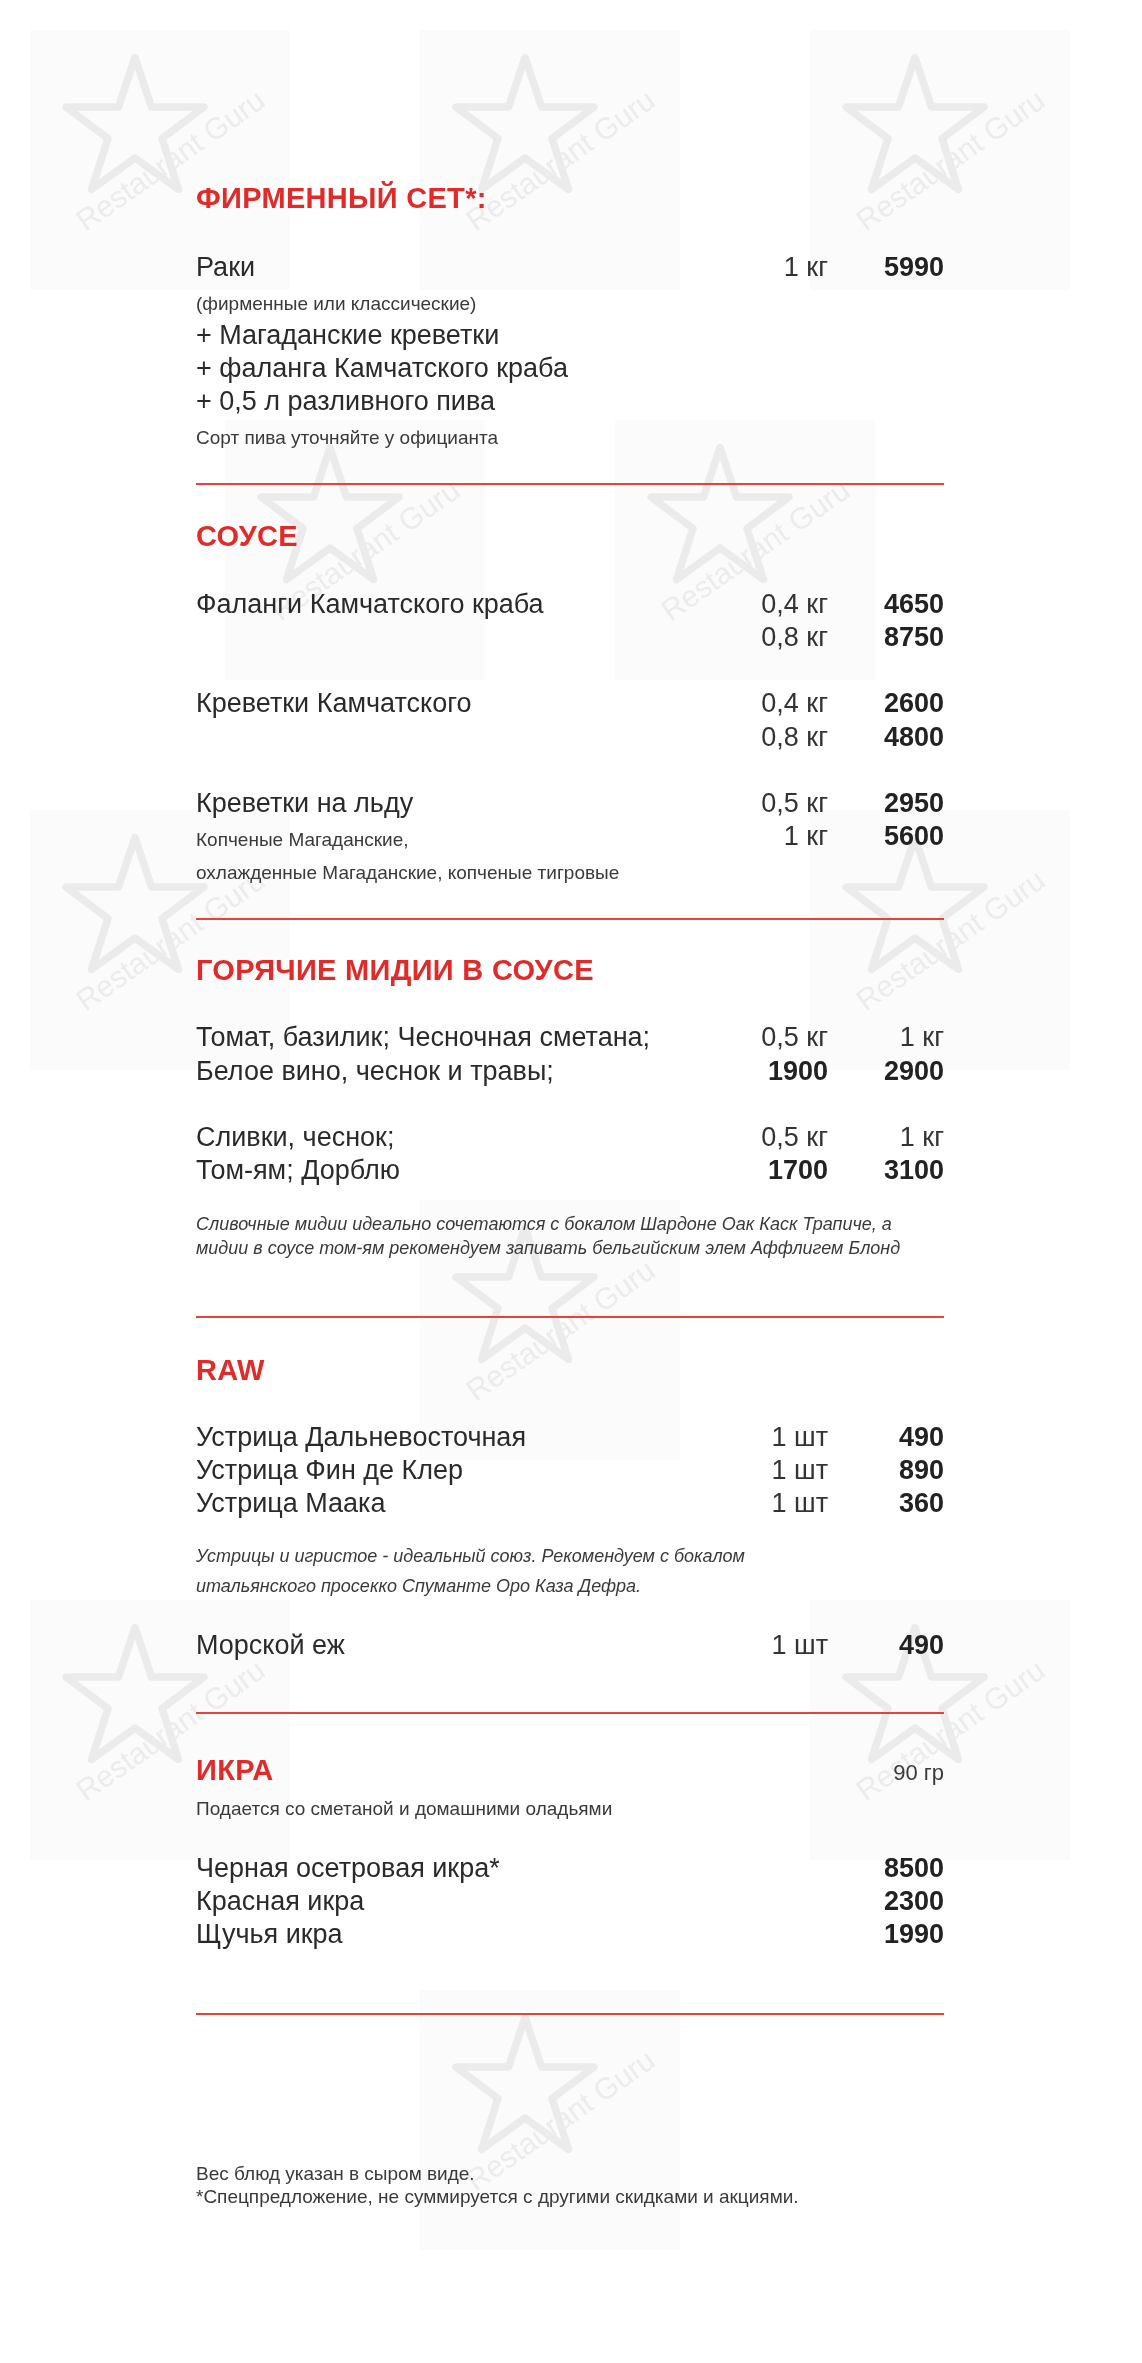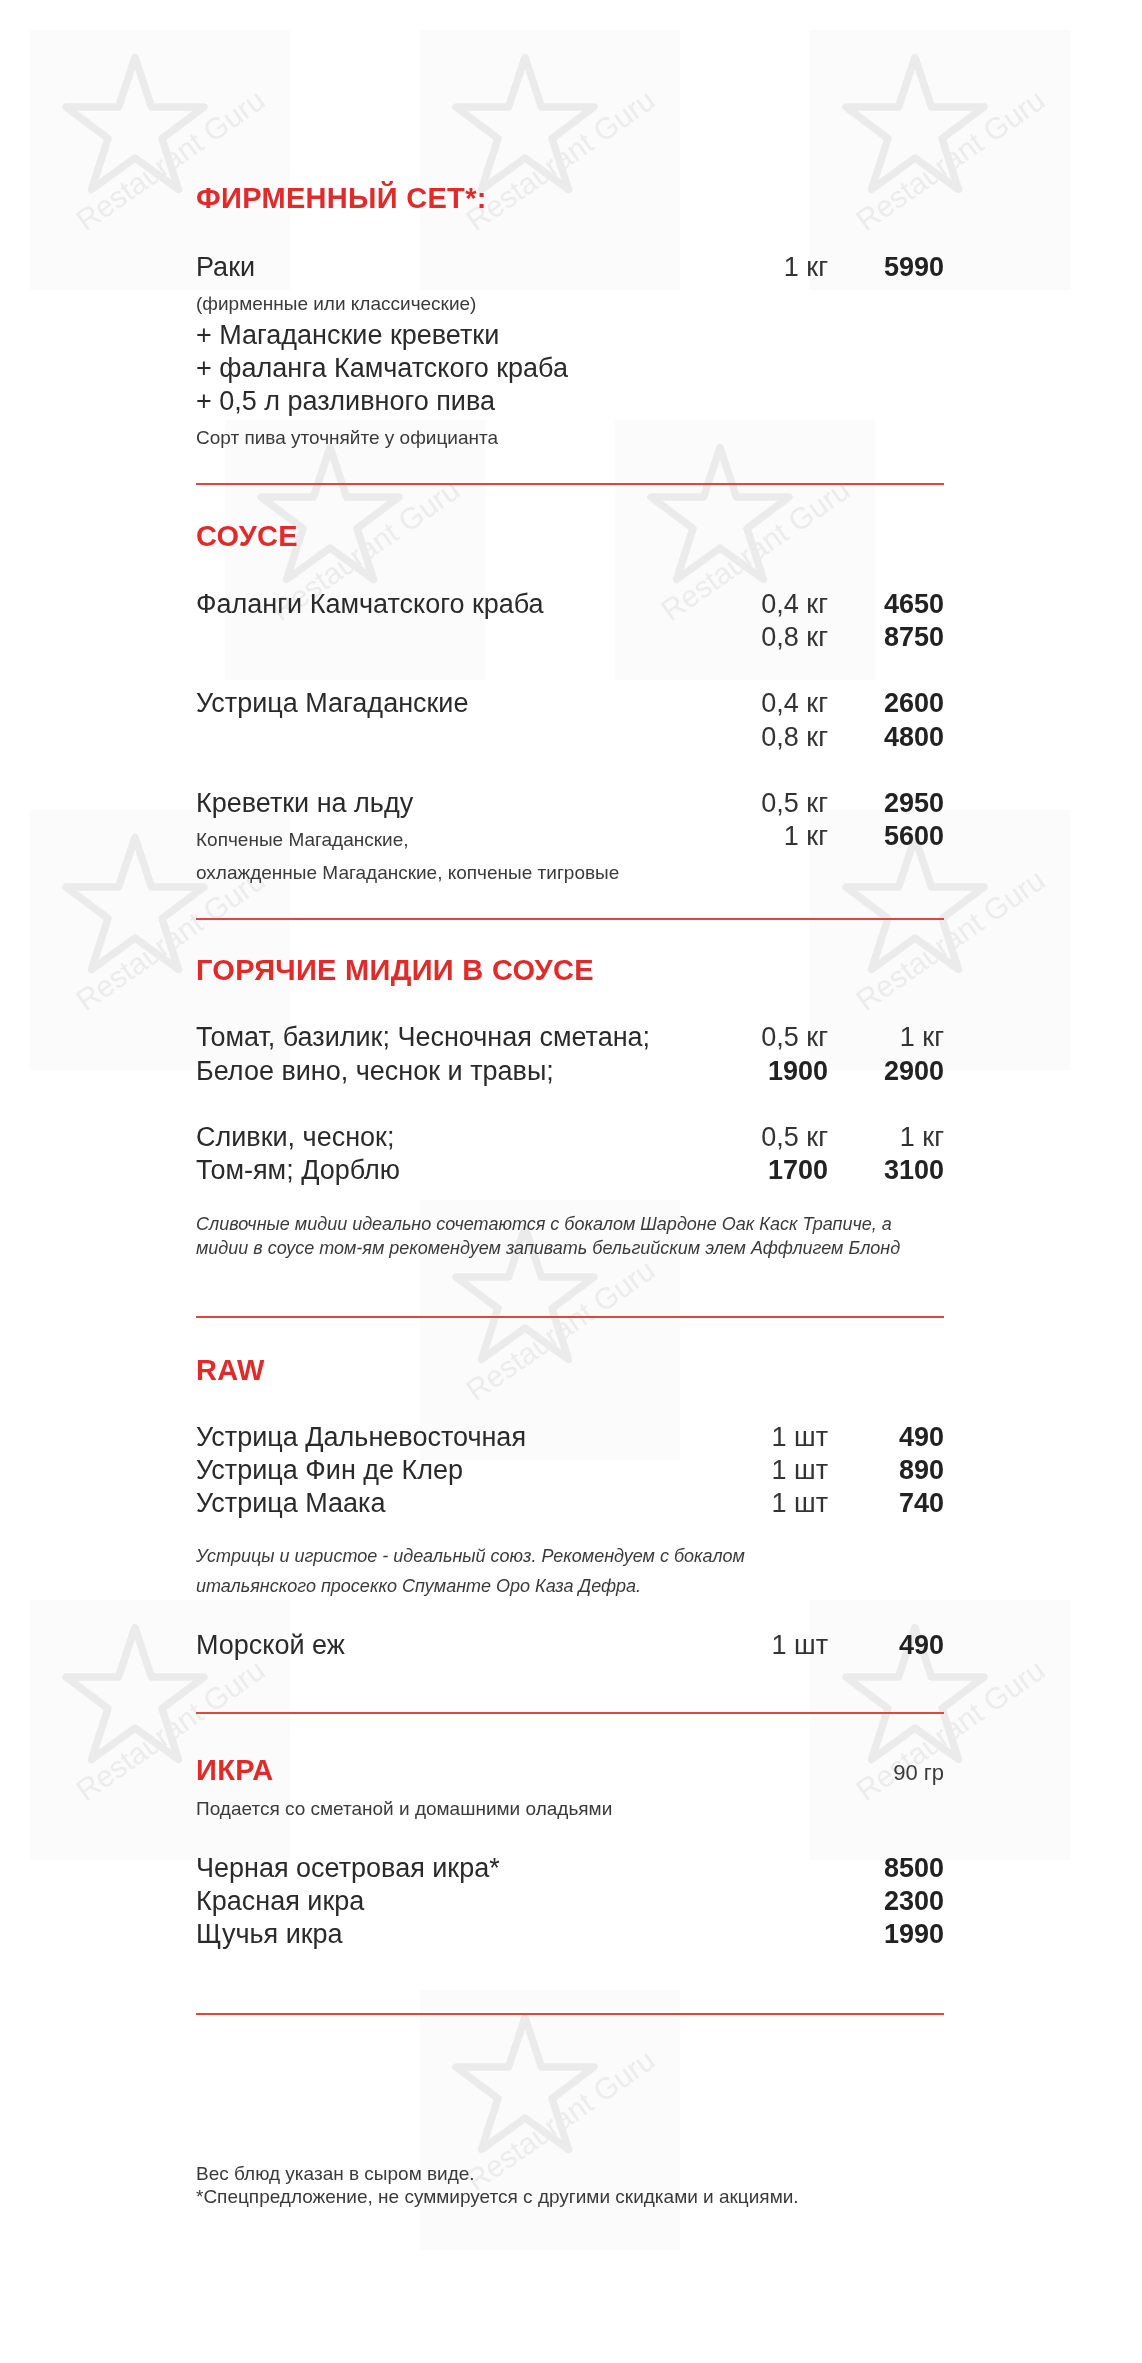--- a/index.html
+++ b/index.html
@@ -120,21 +120,21 @@
   <div class="rule" style="top:483px"></div>
 
   <div class="abs h" style="top:520px">СОУСЕ</div>
 
   <div class="abs t" style="top:589px;left:0">Фаланги Камчатского краба</div>
   <div class="abs qty" style="top:589px;right:116px">0,4 кг</div>
   <div class="abs pr" style="top:589px;right:0">4650</div>
   <div class="abs qty" style="top:622px;right:116px">0,8 кг</div>
   <div class="abs pr" style="top:622px;right:0">8750</div>
 
-  <div class="abs t" style="top:688px;left:0">Устрица Магаданские</div>
+  <div class="abs t" style="top:688px;left:0">Креветки Камчатского</div>
   <div class="abs qty" style="top:688px;right:116px">0,4 кг</div>
   <div class="abs pr" style="top:688px;right:0">2600</div>
   <div class="abs qty" style="top:722px;right:116px">0,8 кг</div>
   <div class="abs pr" style="top:722px;right:0">4800</div>
 
   <div class="abs t" style="top:788px;left:0">Креветки на льду</div>
   <div class="abs qty" style="top:788px;right:116px">0,5 кг</div>
   <div class="abs pr" style="top:788px;right:0">2950</div>
   <div class="abs s" style="top:829px;left:0">Копченые Магаданские,</div>
   <div class="abs qty" style="top:821px;right:116px">1 кг</div>
@@ -164,21 +164,21 @@
   <div class="abs h" style="top:1354px">RAW</div>
 
   <div class="abs t" style="top:1422px;left:0">Устрица Дальневосточная</div>
   <div class="abs qty" style="top:1422px;right:116px">1 шт</div>
   <div class="abs pr" style="top:1422px;right:0">490</div>
   <div class="abs t" style="top:1455px;left:0">Устрица Фин де Клер</div>
   <div class="abs qty" style="top:1455px;right:116px">1 шт</div>
   <div class="abs pr" style="top:1455px;right:0">890</div>
   <div class="abs t" style="top:1488px;left:0">Устрица Маака</div>
   <div class="abs qty" style="top:1488px;right:116px">1 шт</div>
-  <div class="abs pr" style="top:1488px;right:0">740</div>
+  <div class="abs pr" style="top:1488px;right:0">360</div>
 
   <div class="abs it" style="top:1544px;left:0">Устрицы и игристое - идеальный союз. Рекомендуем с бокалом</div>
   <div class="abs it" style="top:1574px;left:0">итальянского просекко Спуманте Оро Каза Дефра.</div>
 
   <div class="abs t" style="top:1630px;left:0">Морской еж</div>
   <div class="abs qty" style="top:1630px;right:116px">1 шт</div>
   <div class="abs pr" style="top:1630px;right:0">490</div>
   <div class="rule" style="top:1712px"></div>
 
   <div class="abs h" style="top:1754px">ИКРА</div>

